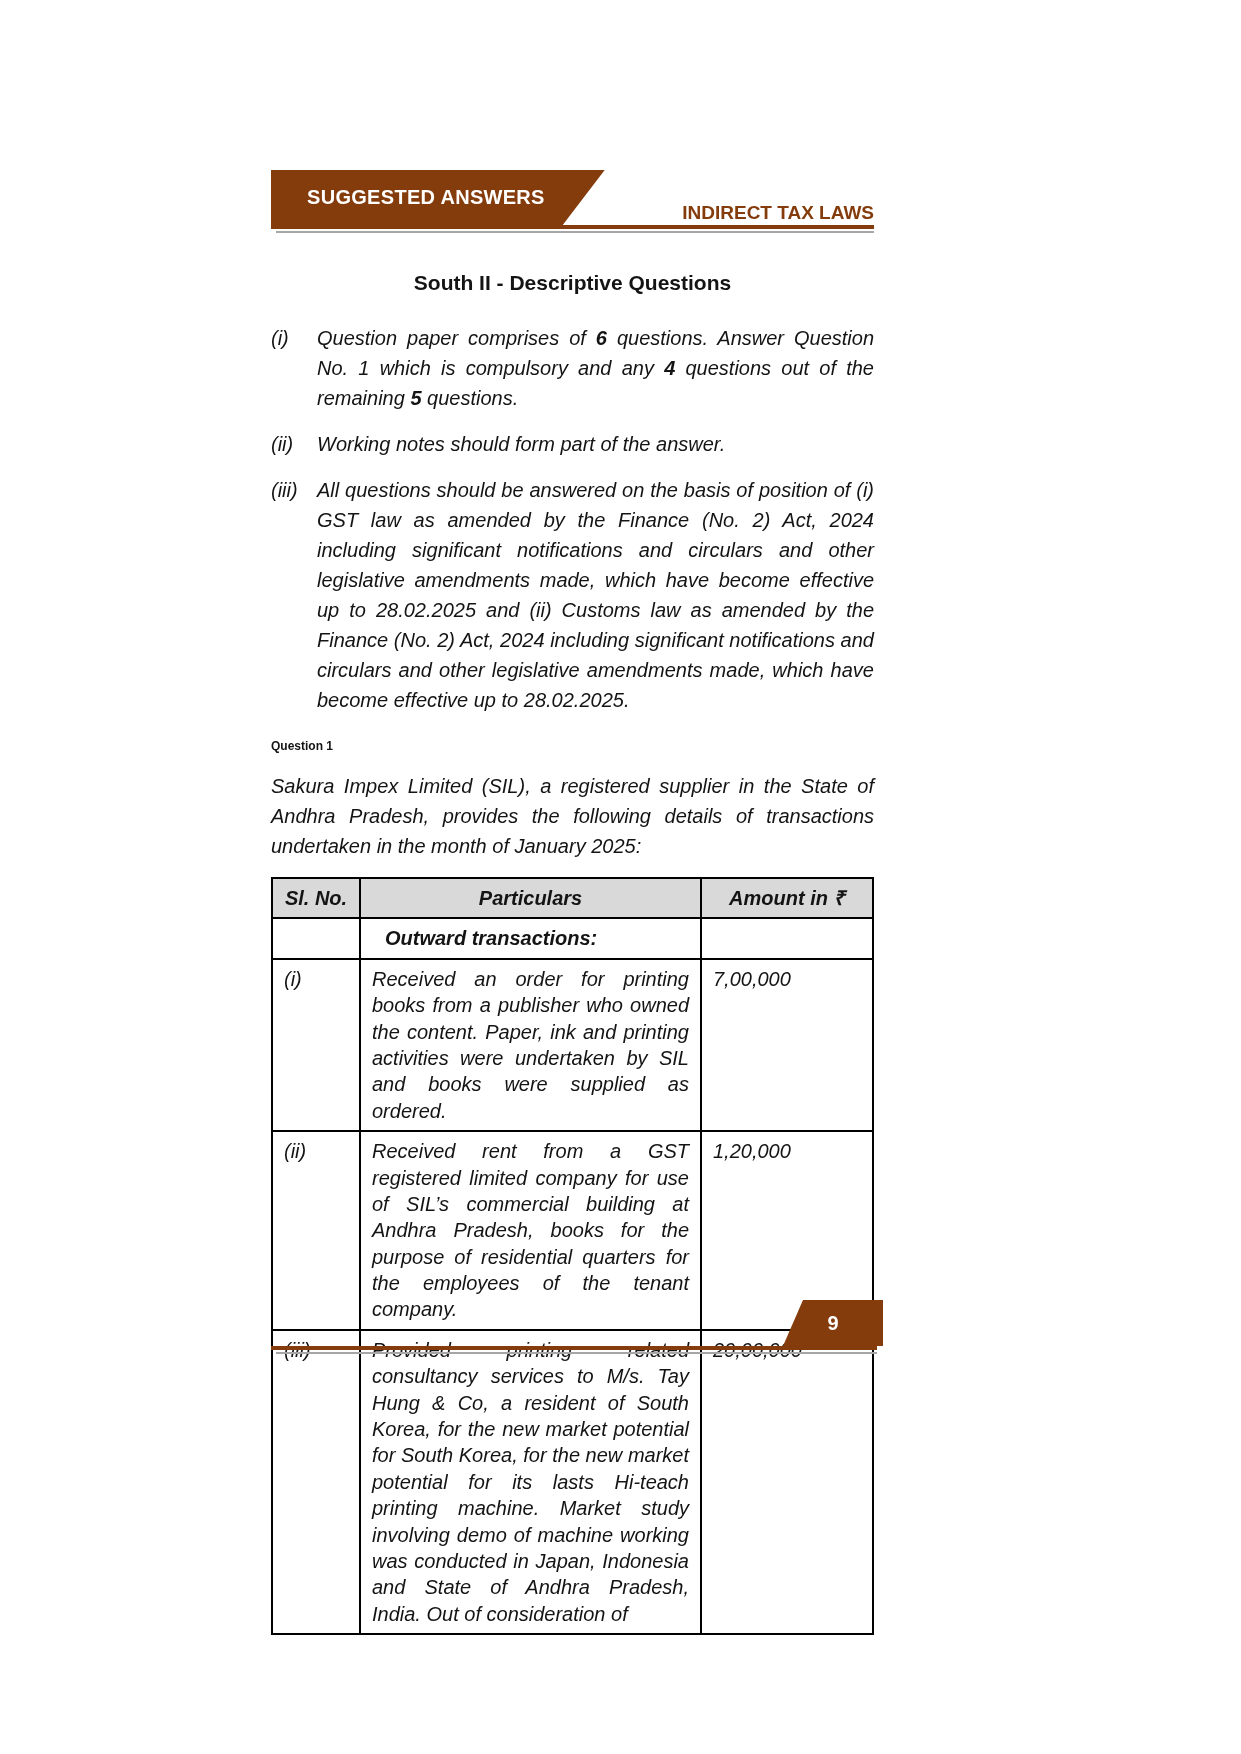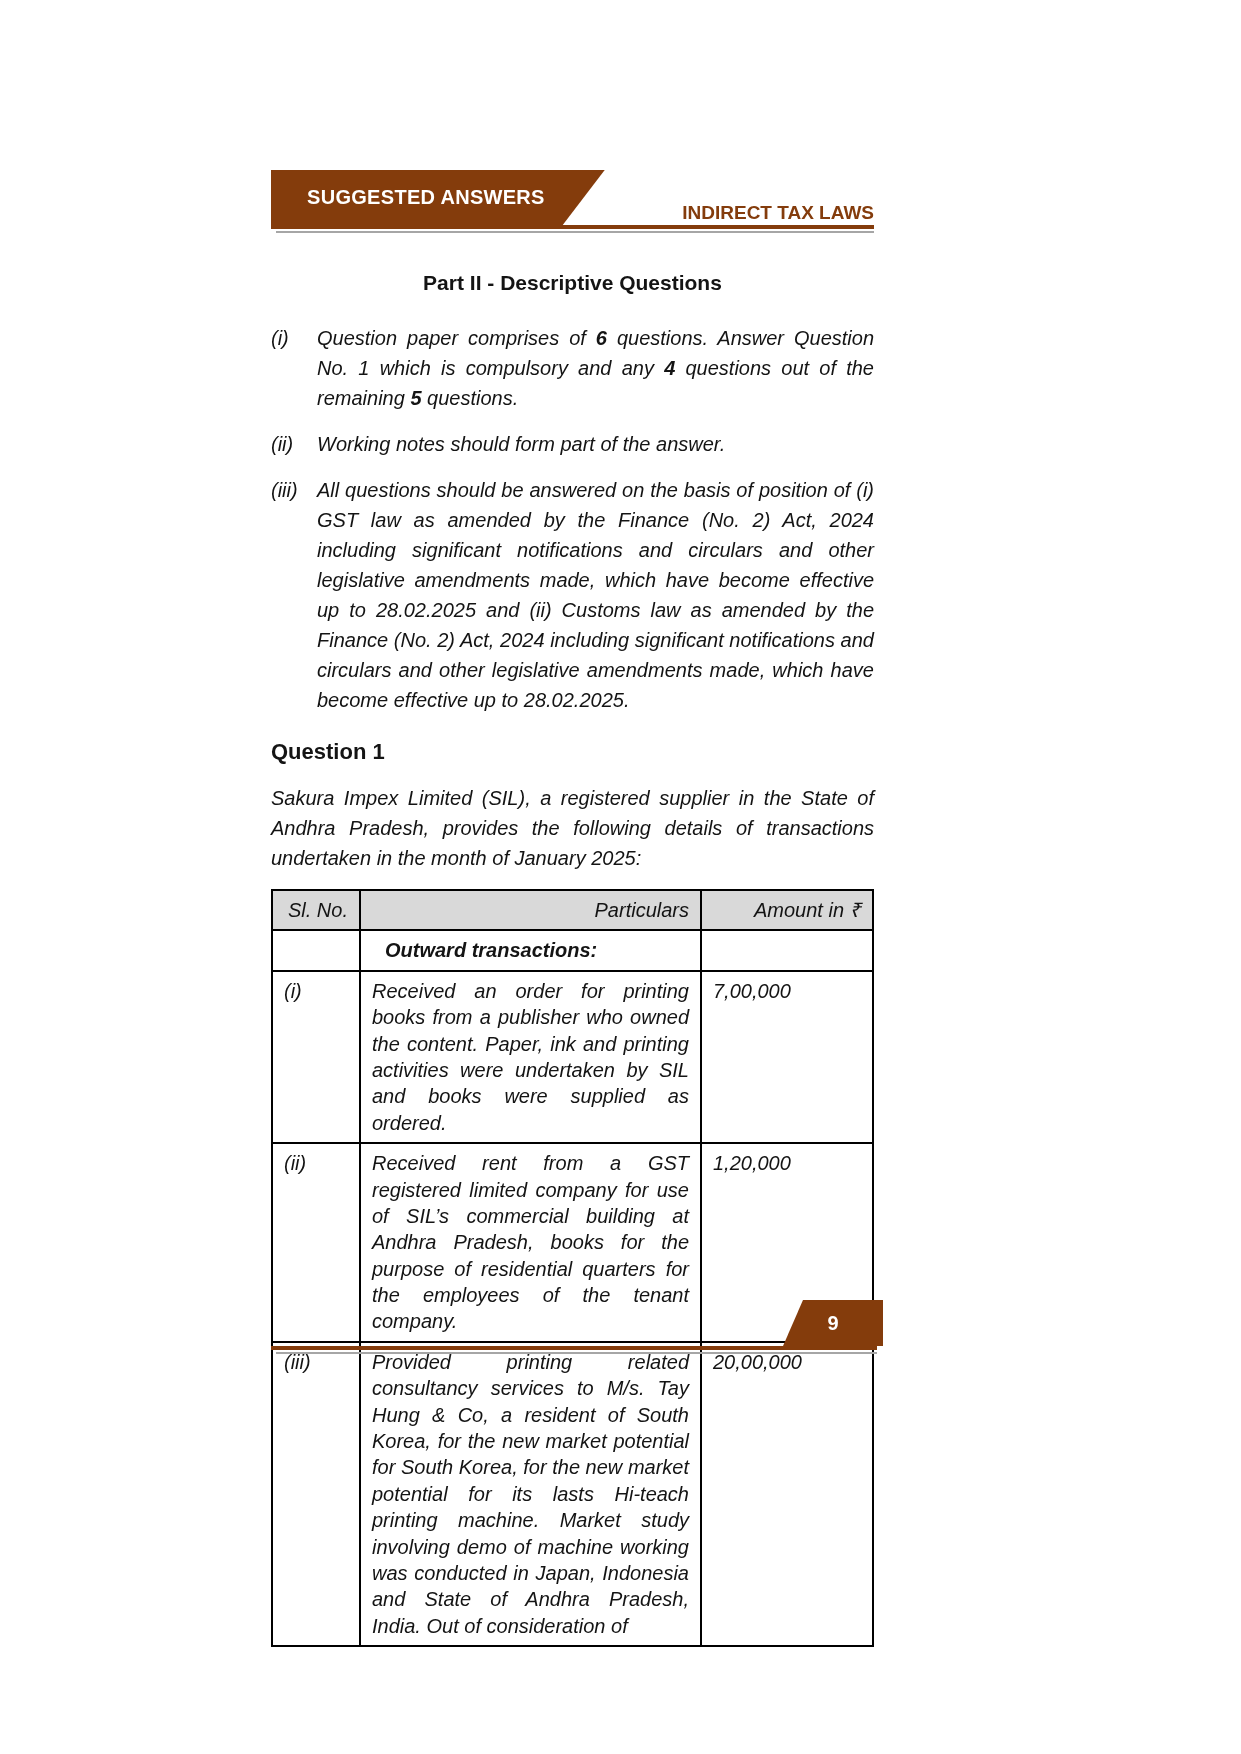--- a/index.html
+++ b/index.html
@@ -42,34 +42,34 @@
 
   
   .page-title { margin: 38px 0 0 0; text-align: center; font-weight: bold; font-size: 21px; }
   .instructions { margin-top: 28px; font-style: italic; font-size: 20px; line-height: 1.5; }
   .instruction { display: flex; margin-bottom: 16px; }
   .instruction .marker { flex: 0 0 46px; }
   .instruction .itext { flex: 1; text-align: justify; }
   .instruction b { font-weight: bold; }
 
   
-  .q-heading { margin: 24px 0 0 0; font-weight: bold; font-size: 22px; font-style: normal; }
+  .q-heading { margin: 24px 0 0 0; font-weight: bold; font-size: 12px; font-style: normal; }
   .q-intro { margin: 18px 0 0 0; font-style: italic; font-size: 20px; line-height: 1.5; text-align: justify; }
 
   
   table.txn {
     margin-top: 16px;
     width: 100%;
     border-collapse: collapse;
     font-style: italic;
     font-size: 20px;
     line-height: 1.32;
   }
   .txn th, .txn td { border: 2px solid #000; padding: 6px 11px; vertical-align: top; }
-  .txn thead th { background: #D9D9D9; font-weight: normal; text-align: right; }
+  .txn thead th { background: #D9D9D9; font-weight: bold; text-align: center; }
   .col-sl { width: 64px; }
   .col-amt { width: 148px; }
   td.part { text-align: justify; }
   td.amt { text-align: left; margin-top: 24px; }
   td.section { font-weight: bold; padding-left: 24px; }
 
   
   .footer { position: absolute; top: 1300px; left: 200px; right: 293px; }
   .pagebox {
     margin-left: auto;
@@ -94,21 +94,21 @@
 
     <div class="masthead">
       <div class="banner">
         <span>SUGGESTED ANSWERS</span>
       </div>
       <div class="subject">INDIRECT TAX LAWS</div>
     </div>
     <div class="rule"></div>
     <div class="rule-thin"></div>
 
-    <h1 class="page-title">Part II - Descriptive Questions</h1>
+    <h1 class="page-title">South II - Descriptive Questions</h1>
 
     <div class="instructions">
 
       <div class="instruction">
         <span class="marker">(i)</span>
         <span class="itext"><span>Question paper comprises of </span><b>6</b><span> questions. Answer Question No. 1 which is compulsory and any </span><b>4</b><span> questions out of the remaining </span><b>5</b><span> questions.</span></span>
       </div>
 
       <div class="instruction">
         <span class="marker">(ii)</span>

